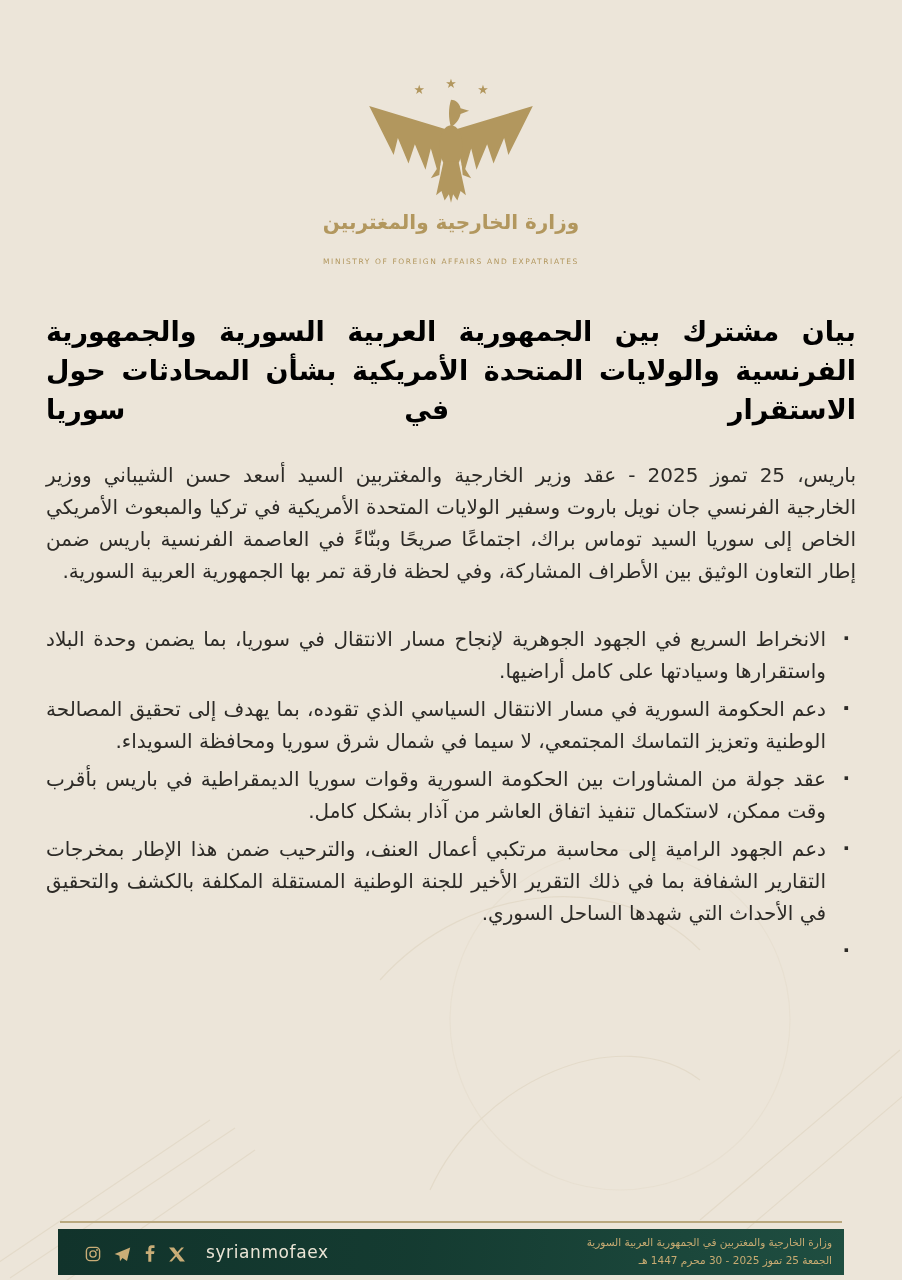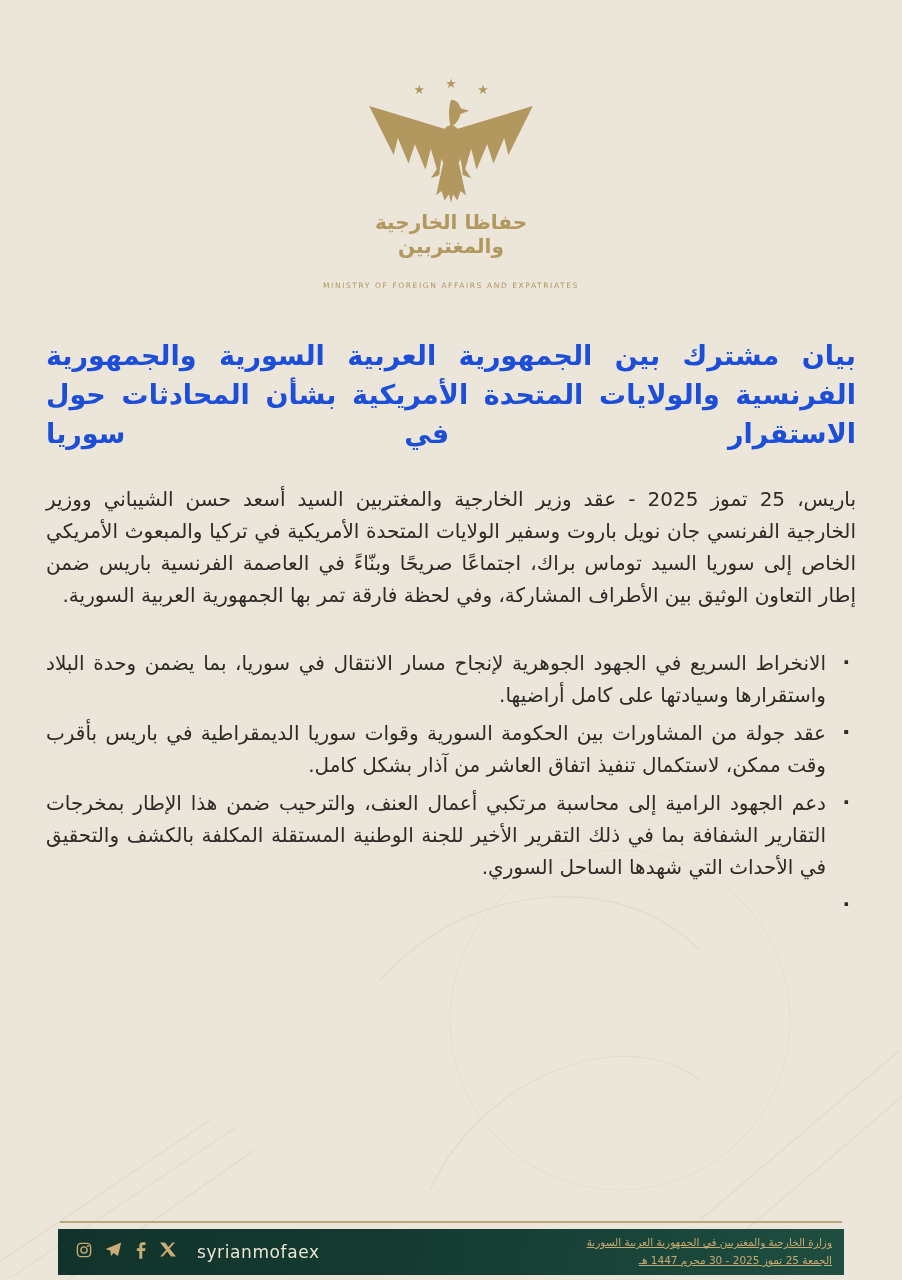--- a/index.html
+++ b/index.html
@@ -33,21 +33,21 @@
 
   
   .content{
     direction:rtl;
     padding:0 46px;
     color:#2d2b27;
   }
   .title{
     margin:46px 0 30px;
     font-size:27px;line-height:1.45;font-weight:bold;
-    color:#1d4ed8;
+    color:#000000;
     text-align:justify;text-align-last:justify;
   }
   .para{
     margin:12px 0 30px;
     font-size:20px;line-height:32px;
     text-align:justify;
   }
   .points{
     list-style:none;margin:36px 0 0;padding:0;
   }
@@ -67,29 +67,29 @@
     position:absolute;left:60px;right:60px;bottom:57px;
     height:2px;background:#b9a87e;
   }
   .bar{
     position:absolute;left:58px;right:58px;bottom:5px;height:46px;
     background:linear-gradient(95deg,#11332b 0%,#17413626 45%,#1f4e41 100%);
     background-color:#143a30;
     display:flex;justify-content:space-between;align-items:center;
   }
   .social{
-    display:flex;align-items:flex-start;gap:13px;padding-left:18px;
+    display:flex;align-items:flex-end;gap:13px;padding-left:27px;
   }
   .social .icn{display:flex;align-items:center;}
   .handle{
     margin-left:8px;color:#ebe5d6;font-size:17px;letter-spacing:0.6px;
   }
   .meta{
     direction:rtl;text-align:right;padding-left:0;padding-right:12px;
-    color:#c8ab72;font-size:10.5px;line-height:1.7;text-decoration:underline;
+    color:#c8ab72;font-size:10.5px;line-height:1.7;
   }
 </style>
 </head>
 <body>
 
 <div class="page">
 
   <svg class="watermark" width="902" height="1280" viewBox="0 0 902 1280">
     <g stroke="#b09a6c" fill="none" stroke-width="1.2" opacity="0.14">
       <path d="M-20,1275 L210,1120"></path>
@@ -118,39 +118,40 @@
         <path d="M80,24 C84,24 88,27 89,32 L97,34.5 L89,37.5 C88,43 84,47 80,50 C77.5,41 77.5,32 80,24 Z"></path>
 
         <ellipse cx="80" cy="68" rx="11" ry="20"></ellipse>
 
         <path d="M70,84 L61,98 L69,95 Z"></path>
         <path d="M90,84 L99,98 L91,95 Z"></path>
 
         <path d="M73,82 L66,114 L71,110 L74,119 L78,113 L80,121 L82,113 L86,119 L89,110 L94,114 L87,82 Z"></path>
       </g>
     </svg>
-    <div class="calligraphy">حفاظا الخارجية والمغتربين</div>
+    <div class="calligraphy">وزارة الخارجية والمغتربين</div>
     <div class="caption">MINISTRY OF FOREIGN AFFAIRS AND EXPATRIATES</div>
   </header>
 
   <main class="content">
     <h1 class="title">بيان مشترك بين الجمهورية العربية السورية والجمهورية الفرنسية والولايات المتحدة الأمريكية بشأن المحادثات حول الاستقرار في سوريا</h1>
 
     <p class="para">باريس، 25 تموز 2025 - عقد وزير الخارجية والمغتربين السيد أسعد حسن الشيباني ووزير الخارجية الفرنسي جان نويل باروت وسفير الولايات المتحدة الأمريكية في تركيا والمبعوث الأمريكي الخاص إلى سوريا السيد توماس براك، اجتماعًا صريحًا وبنّاءً في العاصمة الفرنسية باريس ضمن إطار التعاون الوثيق بين الأطراف المشاركة، وفي لحظة فارقة تمر بها الجمهورية العربية السورية.</p>
 
     <ul class="points">
       <li>
         <span class="marker">·</span>
         <span>الانخراط السريع في الجهود الجوهرية لإنجاح مسار الانتقال في سوريا، بما يضمن وحدة البلاد واستقرارها وسيادتها على كامل أراضيها.</span>
       </li>
       <li>
         <span class="marker">·</span>
       </li>
       <li>
         <span class="marker">·</span>
+        <span>دعم الحكومة السورية في مسار الانتقال السياسي الذي تقوده، بما يهدف إلى تحقيق المصالحة الوطنية وتعزيز التماسك المجتمعي، لا سيما في شمال شرق سوريا ومحافظة السويداء.</span>
       </li>
       <li>
         <span class="marker">·</span>
         <span>عقد جولة من المشاورات بين الحكومة السورية وقوات سوريا الديمقراطية في باريس بأقرب وقت ممكن، لاستكمال تنفيذ اتفاق العاشر من آذار بشكل كامل.</span>
       </li>
       <li>
         <span class="marker">·</span>
         <span>دعم الجهود الرامية إلى محاسبة مرتكبي أعمال العنف، والترحيب ضمن هذا الإطار بمخرجات التقارير الشفافة بما في ذلك التقرير الأخير للجنة الوطنية المستقلة المكلفة بالكشف والتحقيق في الأحداث التي شهدها الساحل السوري.</span>
       </li>
       <li>

